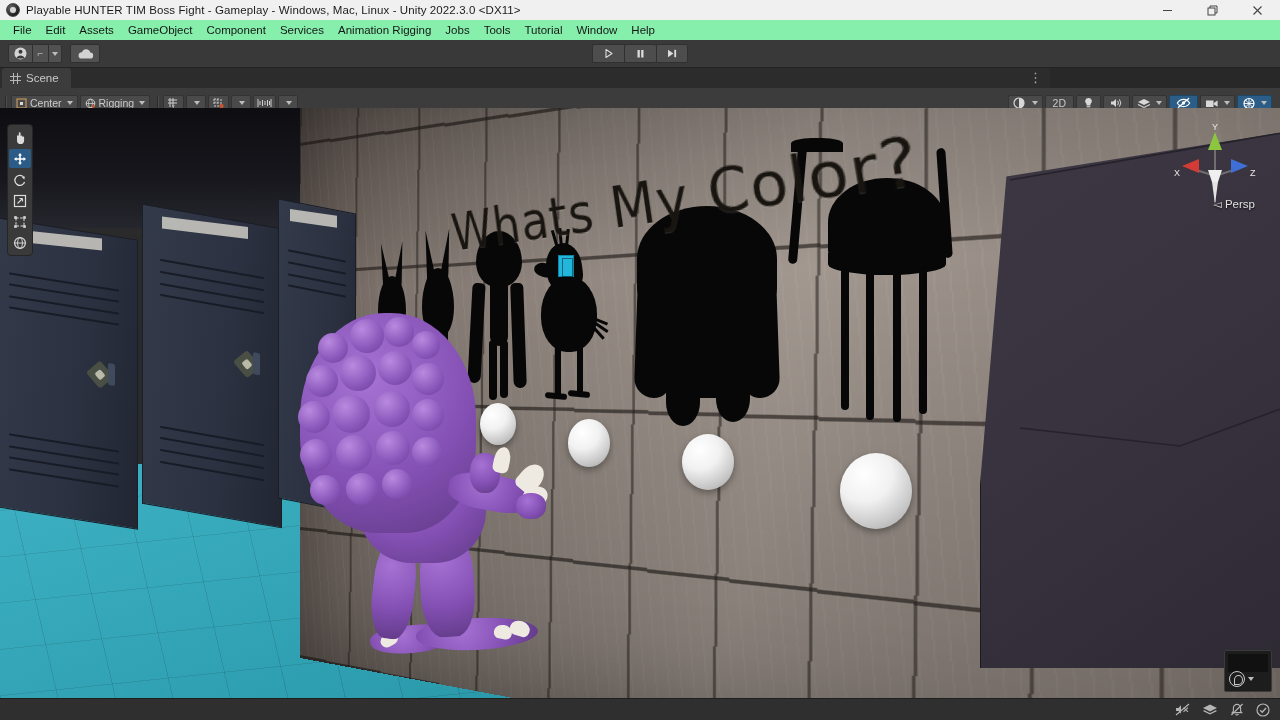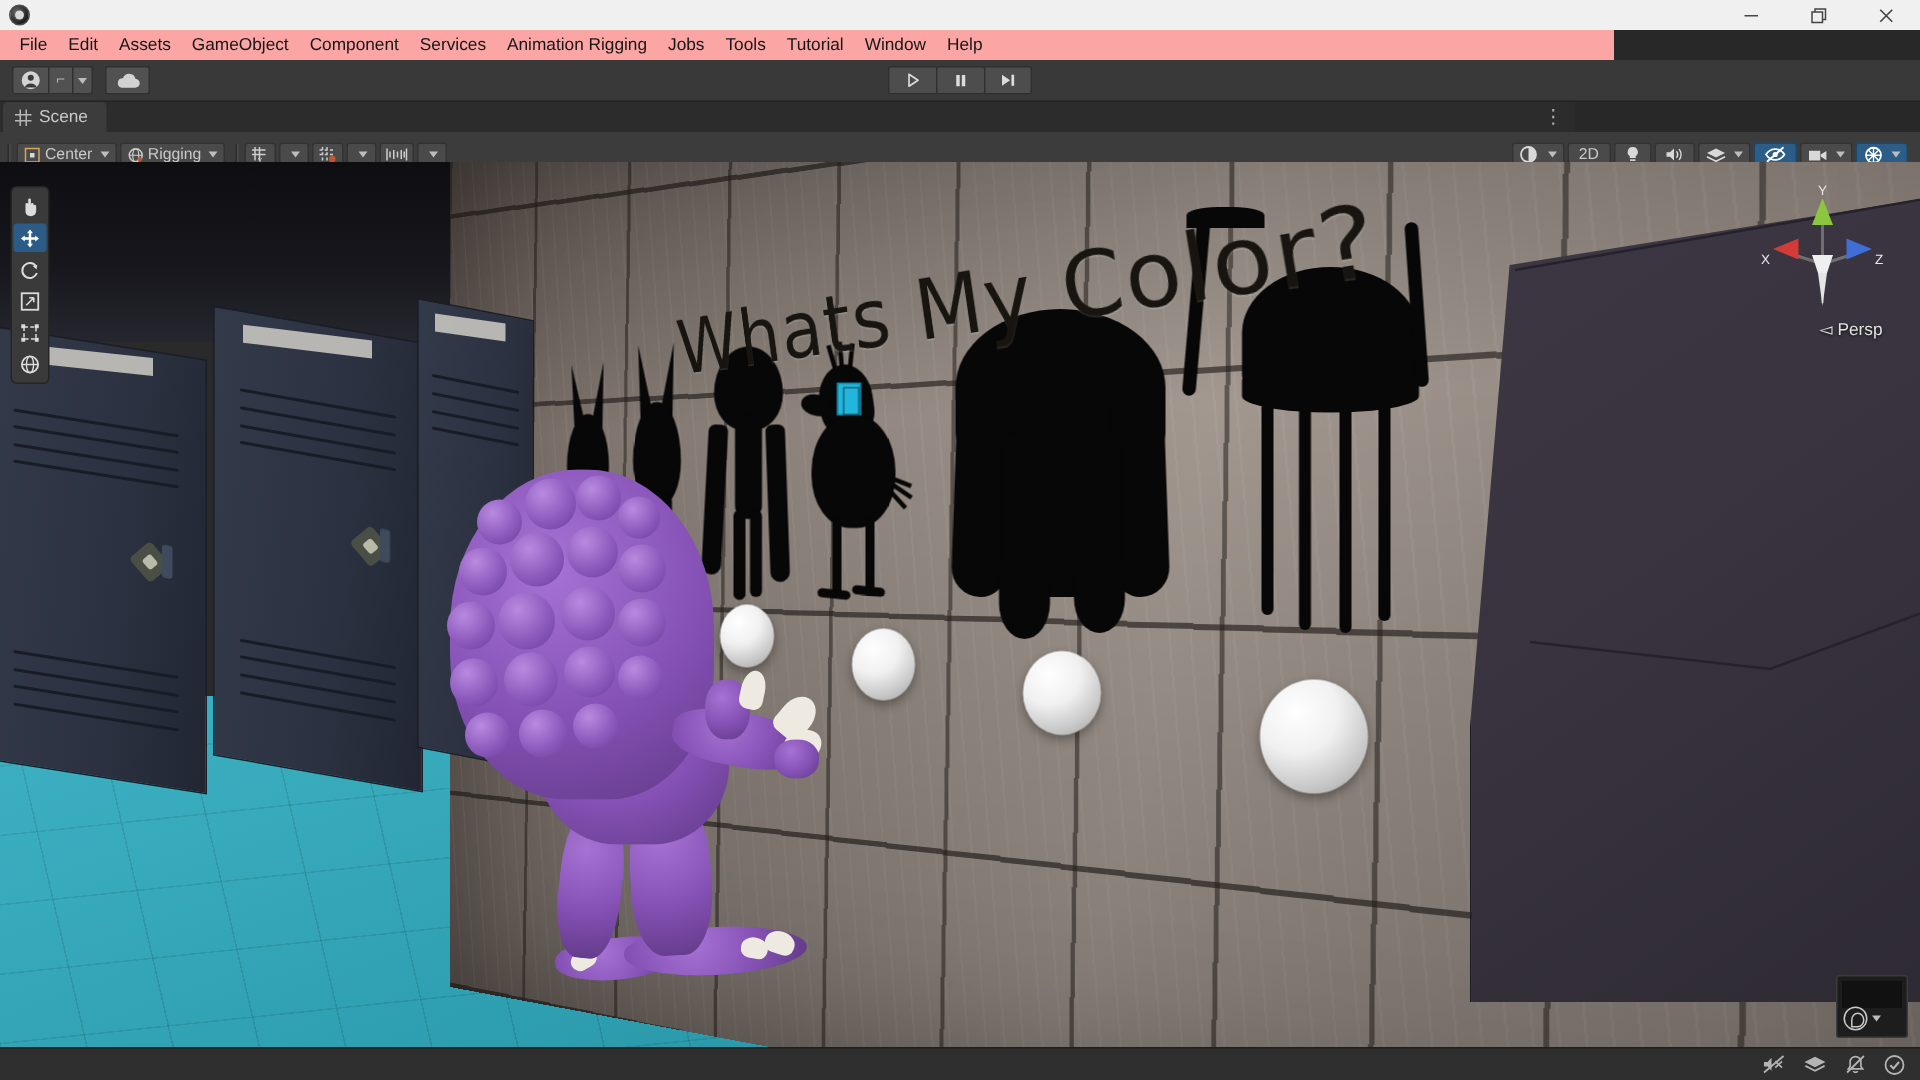--- a/index.html
+++ b/index.html
@@ -33,22 +33,22 @@
   }
   .tb-controls { margin-left: auto; display: flex; height: 20px; }
   .tb-btn {
     width: 45px; height: 20px; display: flex; align-items: center;
     justify-content: center; color: #333; font-size: 11px;
   }
   .tb-btn svg { display: block; }
 
   
   .menubar {
-    position: absolute; top: 20px; left: 0; width: 1076px; height: 20px;
-    background: #fca5a5; display: flex; align-items: center;
+    position: absolute; top: 20px; left: 0; width: 1280px; height: 20px;
+    background: #86efac; display: flex; align-items: center;
     padding-left: 6px;
   }
   .menu-item {
     font-size: 11.5px; color: #161616; padding: 2px 7px; white-space: nowrap;
   }
 
   
   .toolbar {
     position: absolute; top: 40px; left: 0; width: 1280px; height: 28px;
     background: #393939; border-bottom: 1px solid #232323;
@@ -267,21 +267,21 @@
   }
   .tool-btn {
     width: 22px; height: 19px; display: flex; align-items: center;
     justify-content: center; border-radius: 2px; margin: 1px 0;
     color: #d2d2d2;
   }
   .tool-btn.active { background: #2b5c87; }
 
   .axis-gizmo { position: absolute; right: 22px; top: 10px; width: 86px; height: 100px; }
   .persp-label {
-    position: absolute; right: 25px; top: 104px; color: #e2e2e2;
+    position: absolute; right: 25px; top: 89px; color: #e2e2e2;
     font-size: 11.5px; text-shadow: 0 1px 2px rgba(0,0,0,.8); text-align: right;
   }
   .cam-preview {
     position: absolute; right: 8px; bottom: 6px; width: 48px; height: 42px;
     background: #1d1d1d; border: 1px solid #3b3b3b; border-radius: 2px;
   }
   .cam-preview-inner {
     position: absolute; left: 3px; top: 3px; right: 3px; height: 18px;
     background: #111;
   }
@@ -319,20 +319,21 @@
   .status-icon { color: #b4b4b4; display: flex; align-items: center; }
   svg { display: block; }
 </style>
 </head>
 <body>
 
 <div id="app">
 
   <div class="titlebar">
     <div class="tb-icon"></div>
+    <div class="tb-title">Playable HUNTER TIM Boss Fight - Gameplay - Windows, Mac, Linux - Unity 2022.3.0 &lt;DX11&gt;</div>
     <div class="tb-controls">
       <div class="tb-btn">
         <svg width="11" height="11" viewBox="0 0 11 11">
             <rect x="1" y="5" width="9" height="1" fill="#444"></rect>
           </svg>
       </div>
       <div class="tb-btn">
         <svg width="11" height="11" viewBox="0 0 11 11">
           <rect x="1" y="3" width="7" height="7" fill="none" stroke="#444" stroke-width="1"></rect>
           <path d="M3 3 V1 H10 V8 H8" fill="none" stroke="#444" stroke-width="1"></path>

